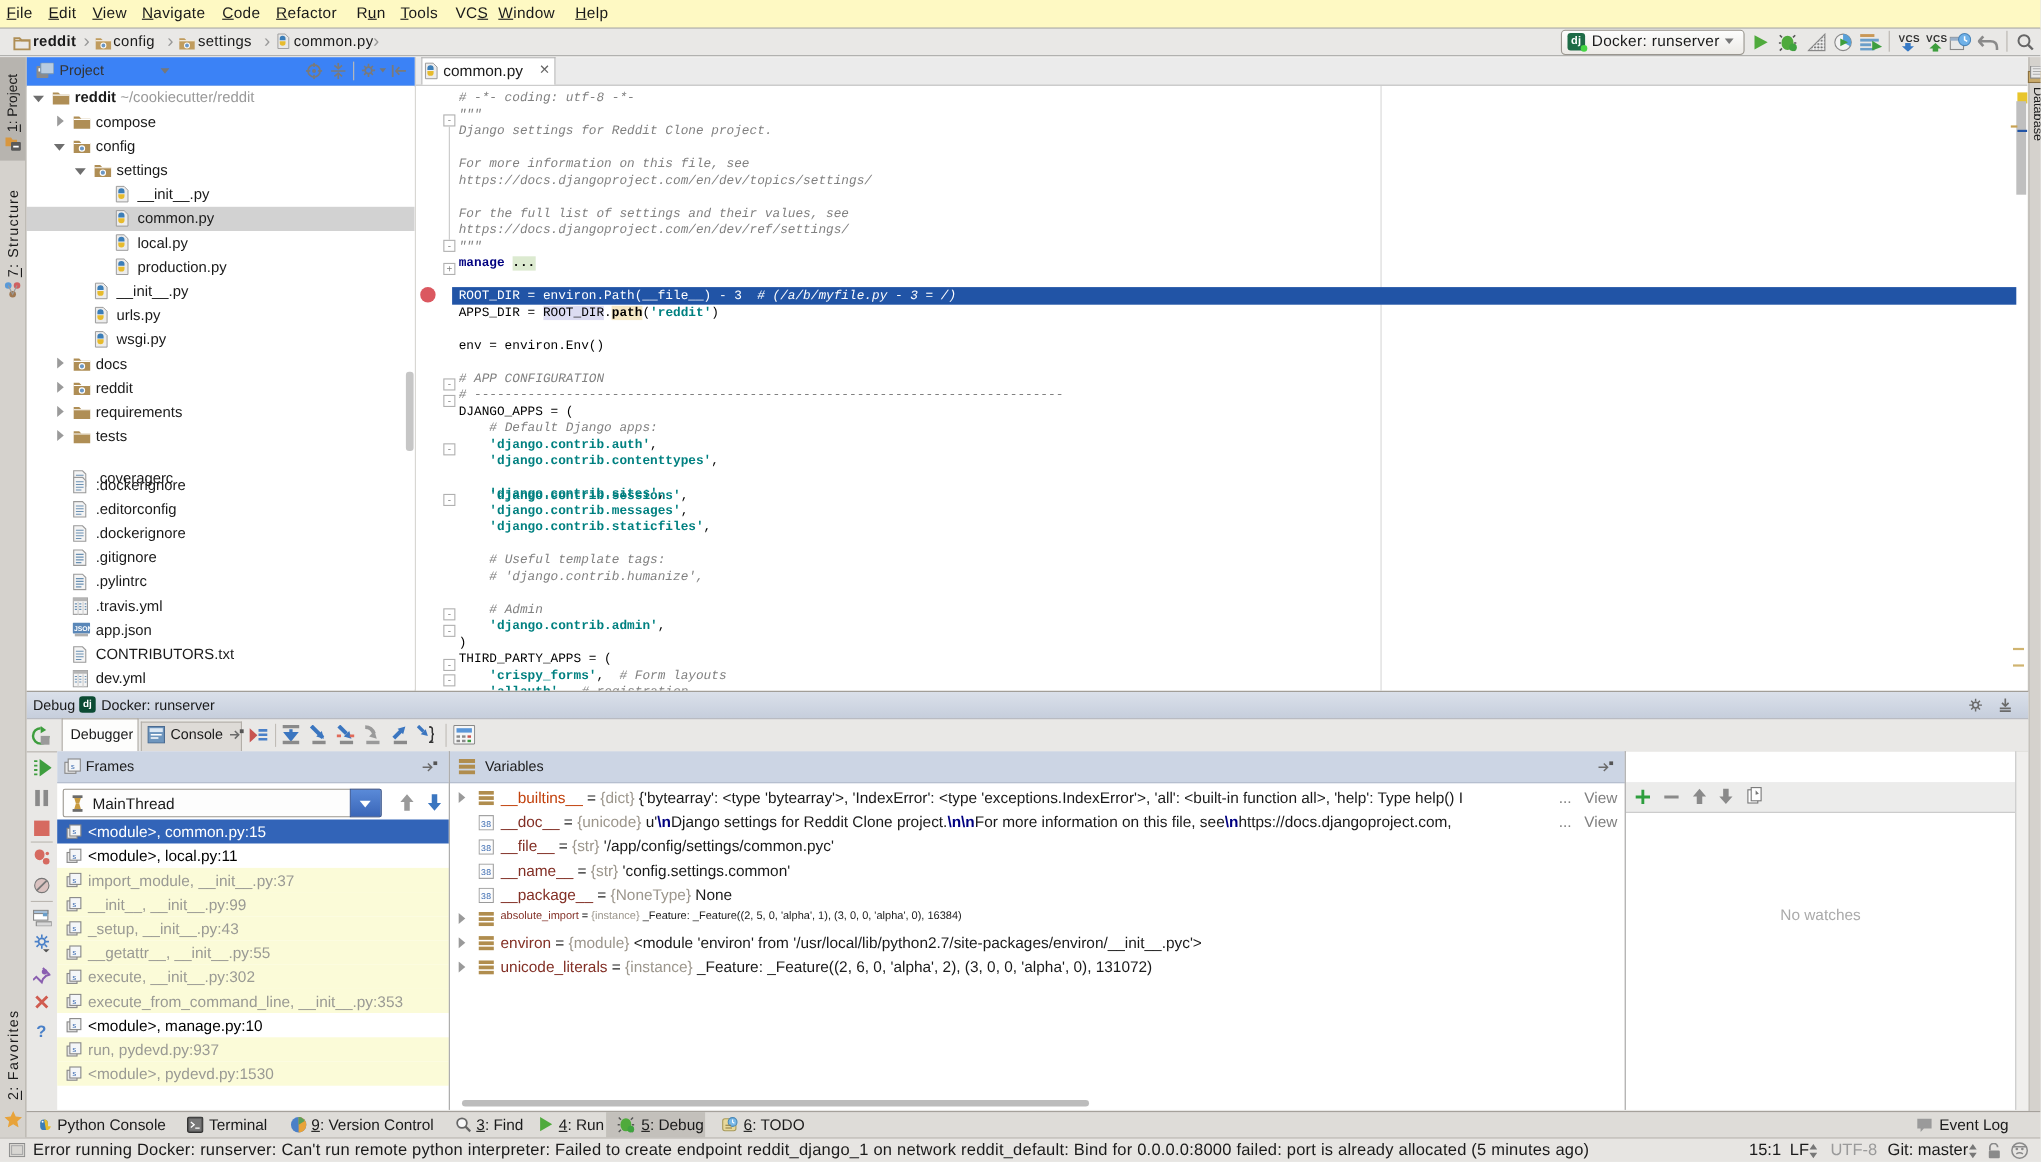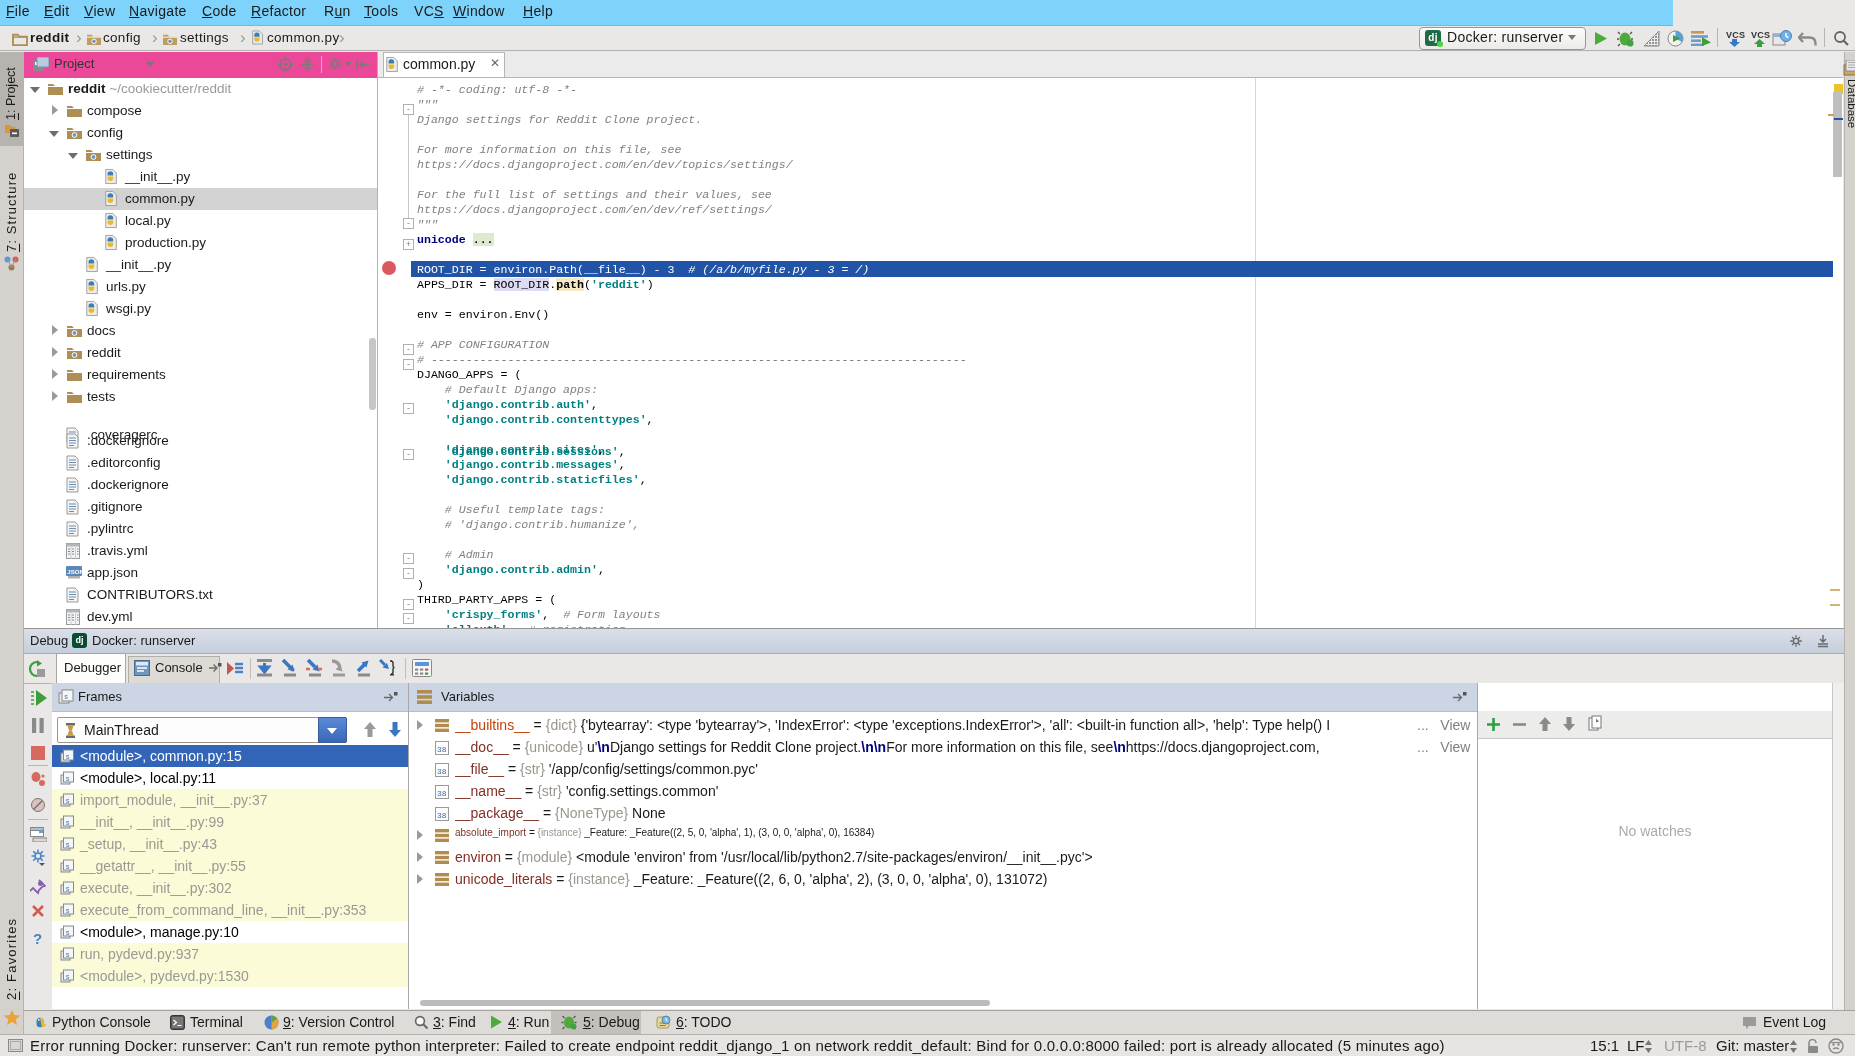--- a/index.html
+++ b/index.html
@@ -8,21 +8,21 @@
 .a{position:absolute;}
 .mono{font-family:"Liberation Mono",monospace;}
 u.m{text-decoration:underline;}
 .vtext{writing-mode:vertical-rl;transform:rotate(180deg);}
 svg{display:block;}
 .row{white-space:pre;}
 </style>
 </head>
 <body>
 
-<div class="a" id="menubar" style="left:0;top:0;width:1673px;height:25px;background:#7dd3fc;border-bottom:2px solid #a8a8a6;font-size:14px;letter-spacing:0.3px;">
+<div class="a" id="menubar" style="left:0;top:0;width:1855px;height:25px;background:#fef9c3;border-bottom:2px solid #a8a8a6;font-size:14px;letter-spacing:0.3px;">
   <div class="a" style="left:6px;top:3px;"><u class="m">F</u>ile</div>
   <div class="a" style="left:44px;top:3px;"><u class="m">E</u>dit</div>
   <div class="a" style="left:84px;top:3px;"><u class="m">V</u>iew</div>
   <div class="a" style="left:129px;top:3px;"><u class="m">N</u>avigate</div>
   <div class="a" style="left:202px;top:3px;"><u class="m">C</u>ode</div>
   <div class="a" style="left:251px;top:3px;"><u class="m">R</u>efactor</div>
   <div class="a" style="left:324px;top:3px;">R<u class="m">u</u>n</div>
   <div class="a" style="left:364px;top:3px;"><u class="m">T</u>ools</div>
   <div class="a" style="left:414px;top:3px;">VC<u class="m">S</u></div>
   <div class="a" style="left:453px;top:3px;"><u class="m">W</u>indow</div>
@@ -134,21 +134,21 @@
       <circle cx="7.5" cy="11.5" r="3" fill="#a07850"></circle>
       <path d="M3.5 3.5 L7.5 11.5 L11.5 3.5" stroke="#999" fill="none"></path>
     </svg>
   <div class="a vtext" style="left:4px;top:856px;height:92px;font-size:13px;letter-spacing:1.2px;color:#1a1a1a;"><u class="m">2</u>: Favorites</div>
   <svg class="a" style="left:4px;top:958px;" width="16" height="15">
       <path d="M8 0 l2.3 5 5.7 0.6 -4.3 3.9 1.2 5.5 -4.9-3 -4.9 3 1.2-5.5 L0 5.6 5.7 5 z" fill="#e8a33a"></path>
     </svg>
 </div>
 
 <div class="a" id="projpanel" style="left:24px;top:52px;width:353px;height:576px;background:#fff;border-right:1px solid #b6b2ac;">
-  <div class="a" id="projhead" style="left:0;top:0;width:353px;height:26px;background:#ec4899;border-bottom:1px solid #c0bcb6;">
+  <div class="a" id="projhead" style="left:0;top:0;width:353px;height:26px;background:#3b82f6;border-bottom:1px solid #c0bcb6;">
     <svg class="a" style="left:9px;top:5px;" width="16" height="15">
         <rect x="0" y="3" width="11" height="11" rx="1" fill="#8a8a8a"></rect>
         <rect x="2" y="5" width="7" height="3" fill="#fff"></rect>
         <rect x="4" y="0" width="12" height="10" rx="1" fill="#b8cce0" stroke="#7a96b0"></rect>
       </svg>
     <div class="a" style="left:30px;top:4px;color:#333;">Project</div>
     <div class="a" style="left:122px;top:10px;width:0;height:0;border-left:4px solid transparent;border-right:4px solid transparent;border-top:5px solid #777;"></div>
     <svg class="a" style="left:254px;top:5px;" width="15" height="15">
         <circle cx="7.5" cy="7.5" r="5.5" fill="none" stroke="#7a7a7a" stroke-width="1.6"></circle>
         <circle cx="7.5" cy="7.5" r="1.8" fill="#7a7a7a"></circle>
@@ -403,21 +403,21 @@
   <div class="a" id="editor" style="left:0;top:26px;width:1465px;height:550px;background:#fff;overflow:hidden;">
   <div class="a" style="left:877px;top:0;width:1px;height:550px;background:#d8d8d8;"></div>
   <div class="a row mono" style="left:39px;top:4px;font-size:11.6px;line-height:15px;color:#000;"><span style="color:#808080;font-style:italic"># -*- coding: utf-8 -*-</span></div>
   <div class="a row mono" style="left:39px;top:19px;font-size:11.6px;line-height:15px;color:#000;"><span style="color:#808080;font-style:italic">"""</span></div>
   <div class="a row mono" style="left:39px;top:34px;font-size:11.6px;line-height:15px;color:#000;"><span style="color:#808080;font-style:italic">Django settings for Reddit Clone project.</span></div>
   <div class="a row mono" style="left:39px;top:64px;font-size:11.6px;line-height:15px;color:#000;"><span style="color:#808080;font-style:italic">For more information on this file, see</span></div>
   <div class="a row mono" style="left:39px;top:79px;font-size:11.6px;line-height:15px;color:#000;"><span style="color:#808080;font-style:italic">https://docs.djangoproject.com/en/dev/topics/settings/</span></div>
   <div class="a row mono" style="left:39px;top:109px;font-size:11.6px;line-height:15px;color:#000;"><span style="color:#808080;font-style:italic">For the full list of settings and their values, see</span></div>
   <div class="a row mono" style="left:39px;top:124px;font-size:11.6px;line-height:15px;color:#000;"><span style="color:#808080;font-style:italic">https://docs.djangoproject.com/en/dev/ref/settings/</span></div>
   <div class="a row mono" style="left:39px;top:139px;font-size:11.6px;line-height:15px;color:#000;"><span style="color:#808080;font-style:italic">"""</span></div>
-  <div class="a row mono" style="left:39px;top:154px;font-size:11.6px;line-height:15px;color:#000;"><span style="color:#000080;font-weight:bold">unicode</span> <span style="background:#dcead0;font-weight:bold">...</span></div>
+  <div class="a row mono" style="left:39px;top:154px;font-size:11.6px;line-height:15px;color:#000;"><span style="color:#000080;font-weight:bold">manage</span> <span style="background:#dcead0;font-weight:bold">...</span></div>
   <div class="a" style="left:33px;top:183px;width:1422px;height:16px;background:#2154a6;"></div>
   <div class="a row mono" style="left:39px;top:184px;font-size:11.6px;line-height:15px;color:#fff;">ROOT_DIR = environ.Path(__file__) - 3  <span style="font-style:italic"># (/a/b/myfile.py - 3 = /)</span></div>
   <div class="a" style="left:4px;top:183px;width:14px;height:14px;border-radius:50%;background:#db5860;"></div>
   <div class="a row mono" style="left:39px;top:199px;font-size:11.6px;line-height:15px;color:#000;">APPS_DIR = <span style="background:#dcdcf2">ROOT_DIR</span>.<span style="background:#f5e8c5;font-weight:bold">path</span>(<span style="color:#008080;font-weight:bold">'reddit'</span>)</div>
   <div class="a row mono" style="left:39px;top:229px;font-size:11.6px;line-height:15px;color:#000;">env = environ.Env()</div>
   <div class="a row mono" style="left:39px;top:259px;font-size:11.6px;line-height:15px;color:#000;"><span style="color:#808080;font-style:italic"># APP CONFIGURATION</span></div>
   <div class="a row mono" style="left:39px;top:274px;font-size:11.6px;line-height:15px;color:#000;"><span style="color:#808080;font-style:italic"># -----------------------------------------------------------------------------</span></div>
   <div class="a row mono" style="left:39px;top:289px;font-size:11.6px;line-height:15px;color:#000;">DJANGO_APPS = (</div>
   <div class="a row mono" style="left:39px;top:304px;font-size:11.6px;line-height:15px;color:#000;">    <span style="color:#808080;font-style:italic"># Default Django apps:</span></div>
   <div class="a row mono" style="left:39px;top:319px;font-size:11.6px;line-height:15px;color:#000;">    <span style="color:#008080;font-weight:bold">'django.contrib.auth'</span>,</div>

